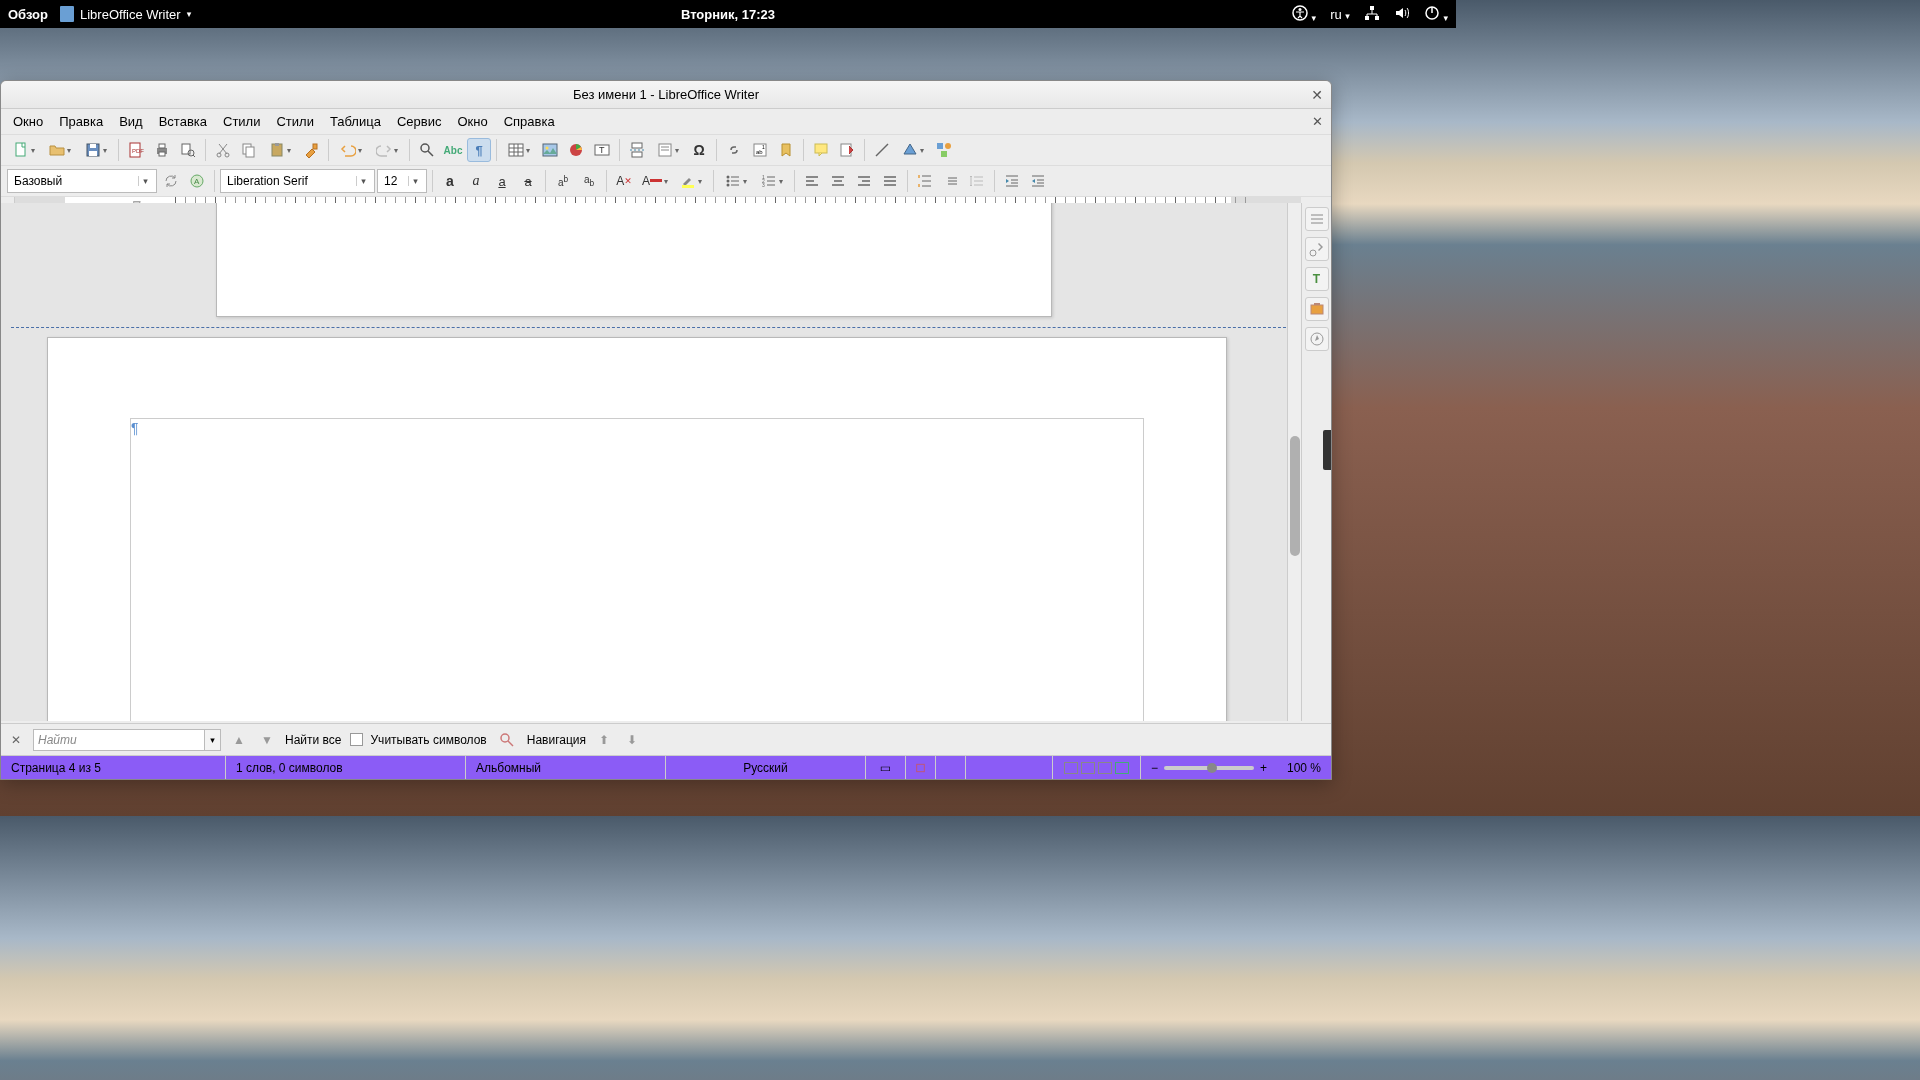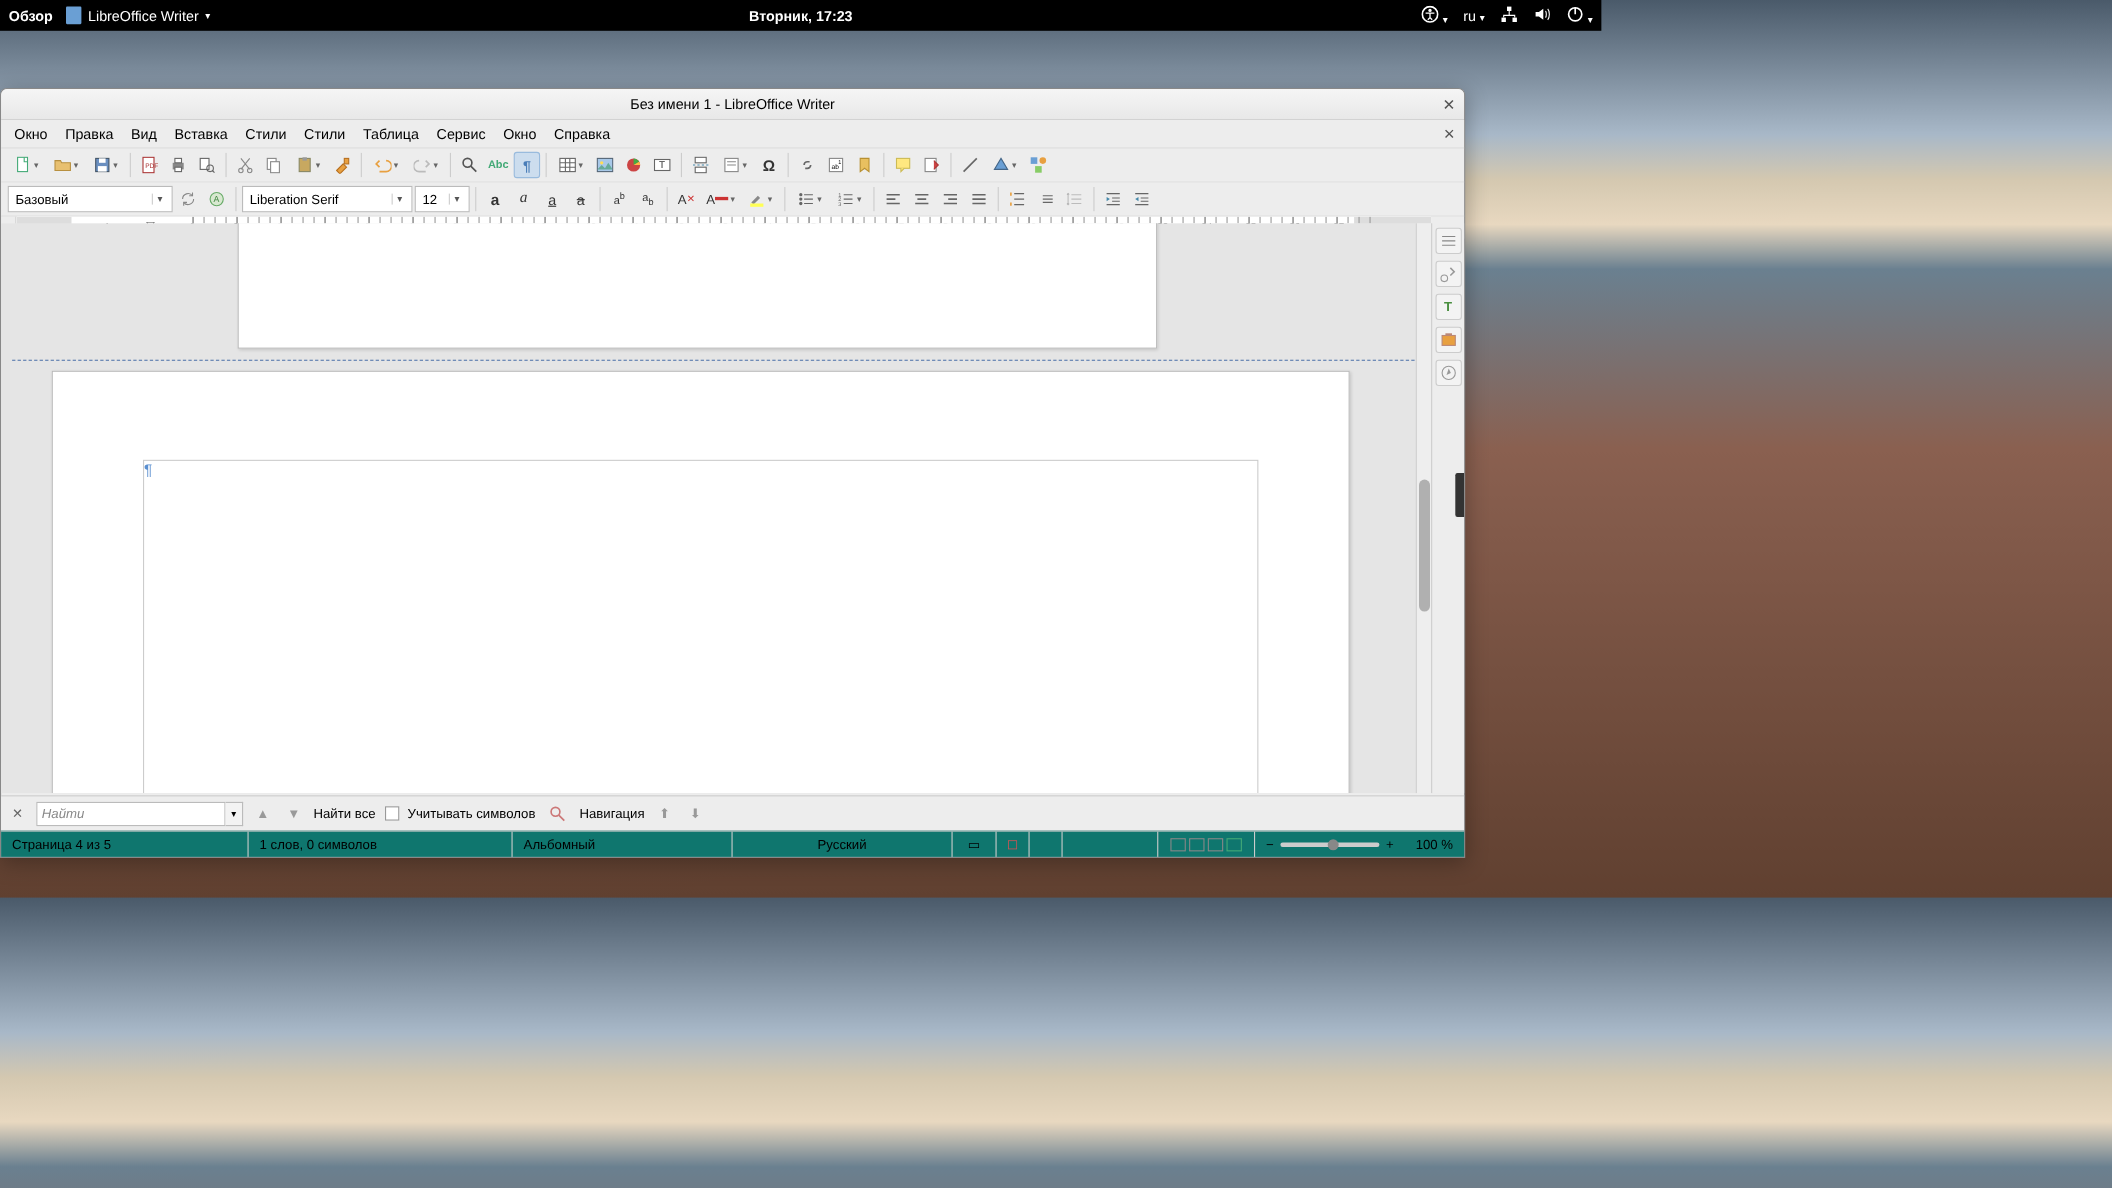--- a/index.html
+++ b/index.html
@@ -68,21 +68,21 @@
 
 
 .findbar { position: absolute; left: 0; right: 0; bottom: 24px; height: 32px; background: #ededed; border-top: 1px solid #ccc; display: flex; align-items: center; padding: 0 6px; gap: 8px; font-size: 12px; }
 .findbar .close-fb { width: 18px; height: 18px; display:flex; align-items:center; justify-content:center; color:#666; }
 .findbar .find-input { width: 172px; height: 22px; border: 1px solid #bbb; background: #fff; padding: 0 4px; font-size: 12px; color: #888; font-style: italic; display:flex; align-items:center; }
 .findbar .find-drop { width: 16px; height: 22px; border: 1px solid #bbb; border-left: none; background: #f3f3f3; display:flex; align-items:center; justify-content:center; font-size:9px; }
 .findbar .nav-btn { width: 20px; height: 20px; color: #999; display:flex; align-items:center; justify-content:center; }
 .findbar .chk { width: 13px; height: 13px; border: 1px solid #999; background: #fff; }
 
 
-.statusbar { position: absolute; left: 0; right: 0; bottom: 0; height: 24px; background: #0f766e; border-top: 1px solid #ccc; display: flex; align-items: center; font-size: 12px; }
+.statusbar { position: absolute; left: 0; right: 0; bottom: 0; height: 24px; background: #8b5cf6; border-top: 1px solid #ccc; display: flex; align-items: center; font-size: 12px; }
 .statusbar .cell { padding: 0 10px; height: 100%; display: flex; align-items: center; border-right: 1px solid #ccc; }
 .statusbar .view-ico { width: 14px; height: 12px; border: 1px solid #888; margin: 0 1px; }
 .statusbar .zoom-slider { width: 90px; height: 4px; background: #ccc; border-radius: 2px; position: relative; margin: 0 6px; }
 .statusbar .zoom-slider .knob { position: absolute; left: 48%; top: -3px; width: 10px; height: 10px; background: #888; border-radius: 50%; }
 .statusbar .zoom-slider .marks { position:absolute; left:50%; top:-2px; width:1px; height:8px; background:#999;}
 
 </style>
 </head>
 <body>
 

